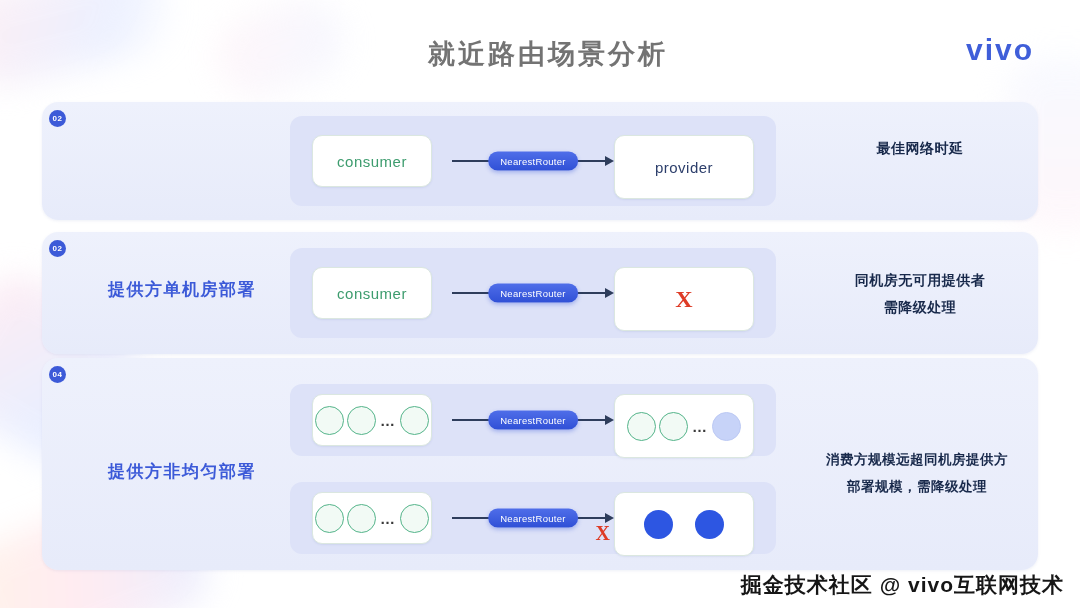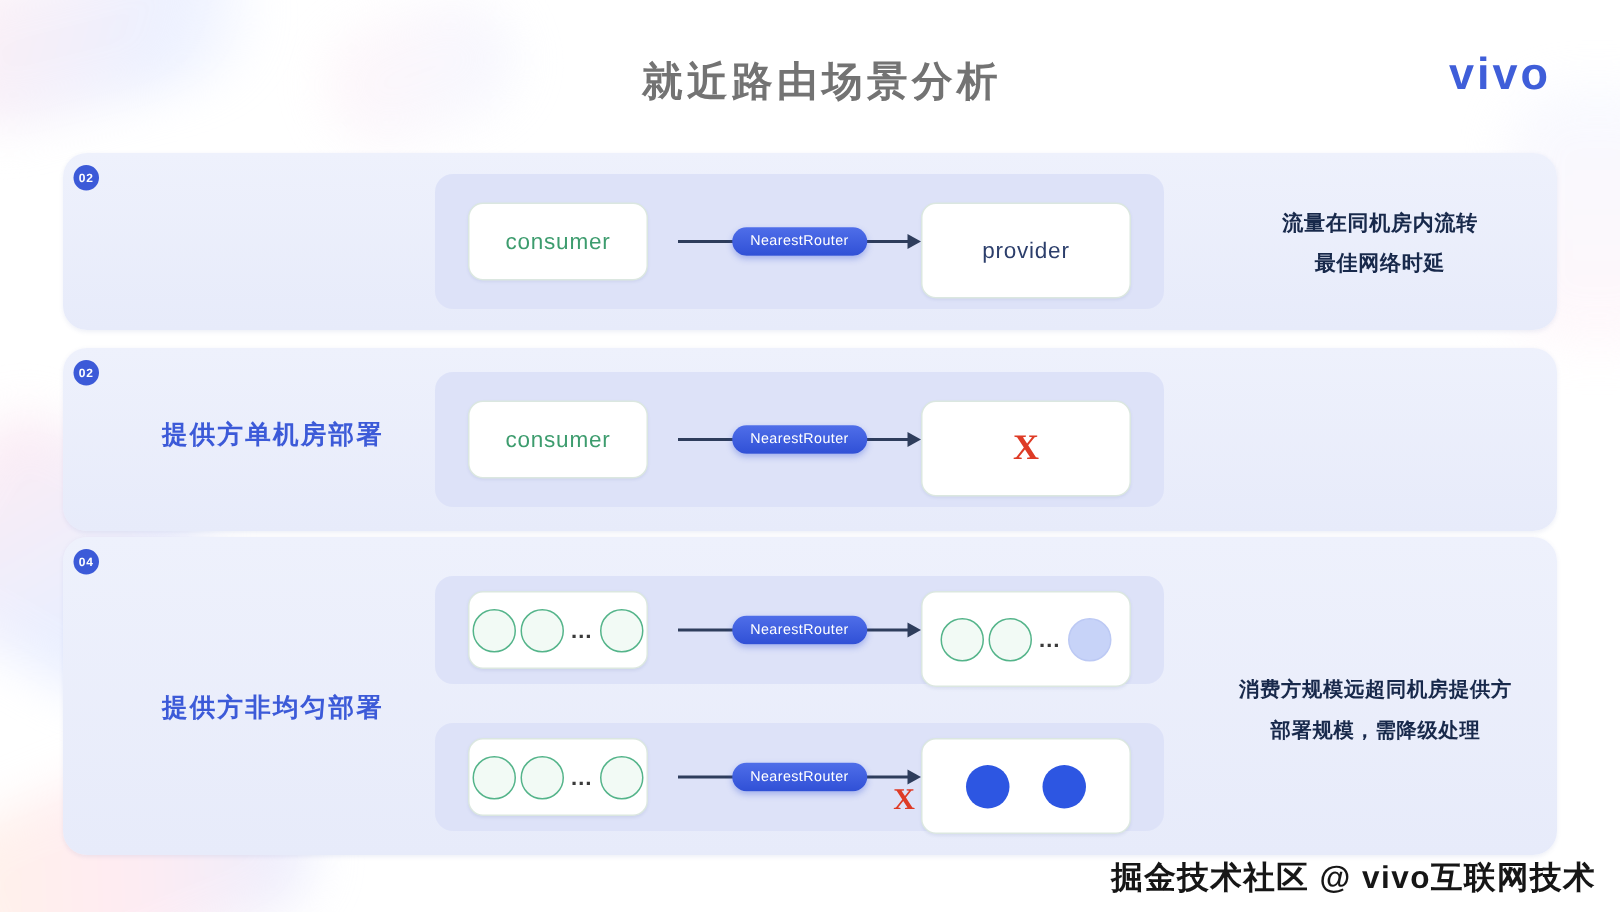--- a/index.html
+++ b/index.html
@@ -106,41 +106,44 @@
       <div class="arrow">
         <span class="arrow-line"></span>
         <span class="arrow-head"></span>
         <span class="pill">NearestRouter</span>
       </div>
       <div class="node-box box-r">
         <span class="provider-text">provider</span>
       </div>
     </div>
     <div class="note">
-      <div>流量在同机房内流转</div>
       <div>最佳网络时延</div>
     </div>
   </section>
 
   <section class="card card2">
     <span class="badge">02</span>
     <div class="label">提供方单机房部署</div>
     <div class="panel">
       <div class="node-box box-l">
         <span class="consumer-text">consumer</span>
       </div>
       <div class="arrow">
         <span class="arrow-line"></span>
         <span class="arrow-head"></span>
         <span class="pill">NearestRouter</span>
       </div>
       <div class="node-box box-r">
         <span class="x-mark">X</span>
       </div>
     </div>
+    <div class="note">
+      <div>同机房无可用提供者</div>
+      <div>需降级处理</div>
+    </div>
   </section>
 
   <section class="card card3">
     <span class="badge">04</span>
     <div class="label">提供方非均匀部署</div>
 
     <div class="panel panelA">
       <div class="node-box box-l">
         <span class="cluster">
           <span class="circ green"></span>

